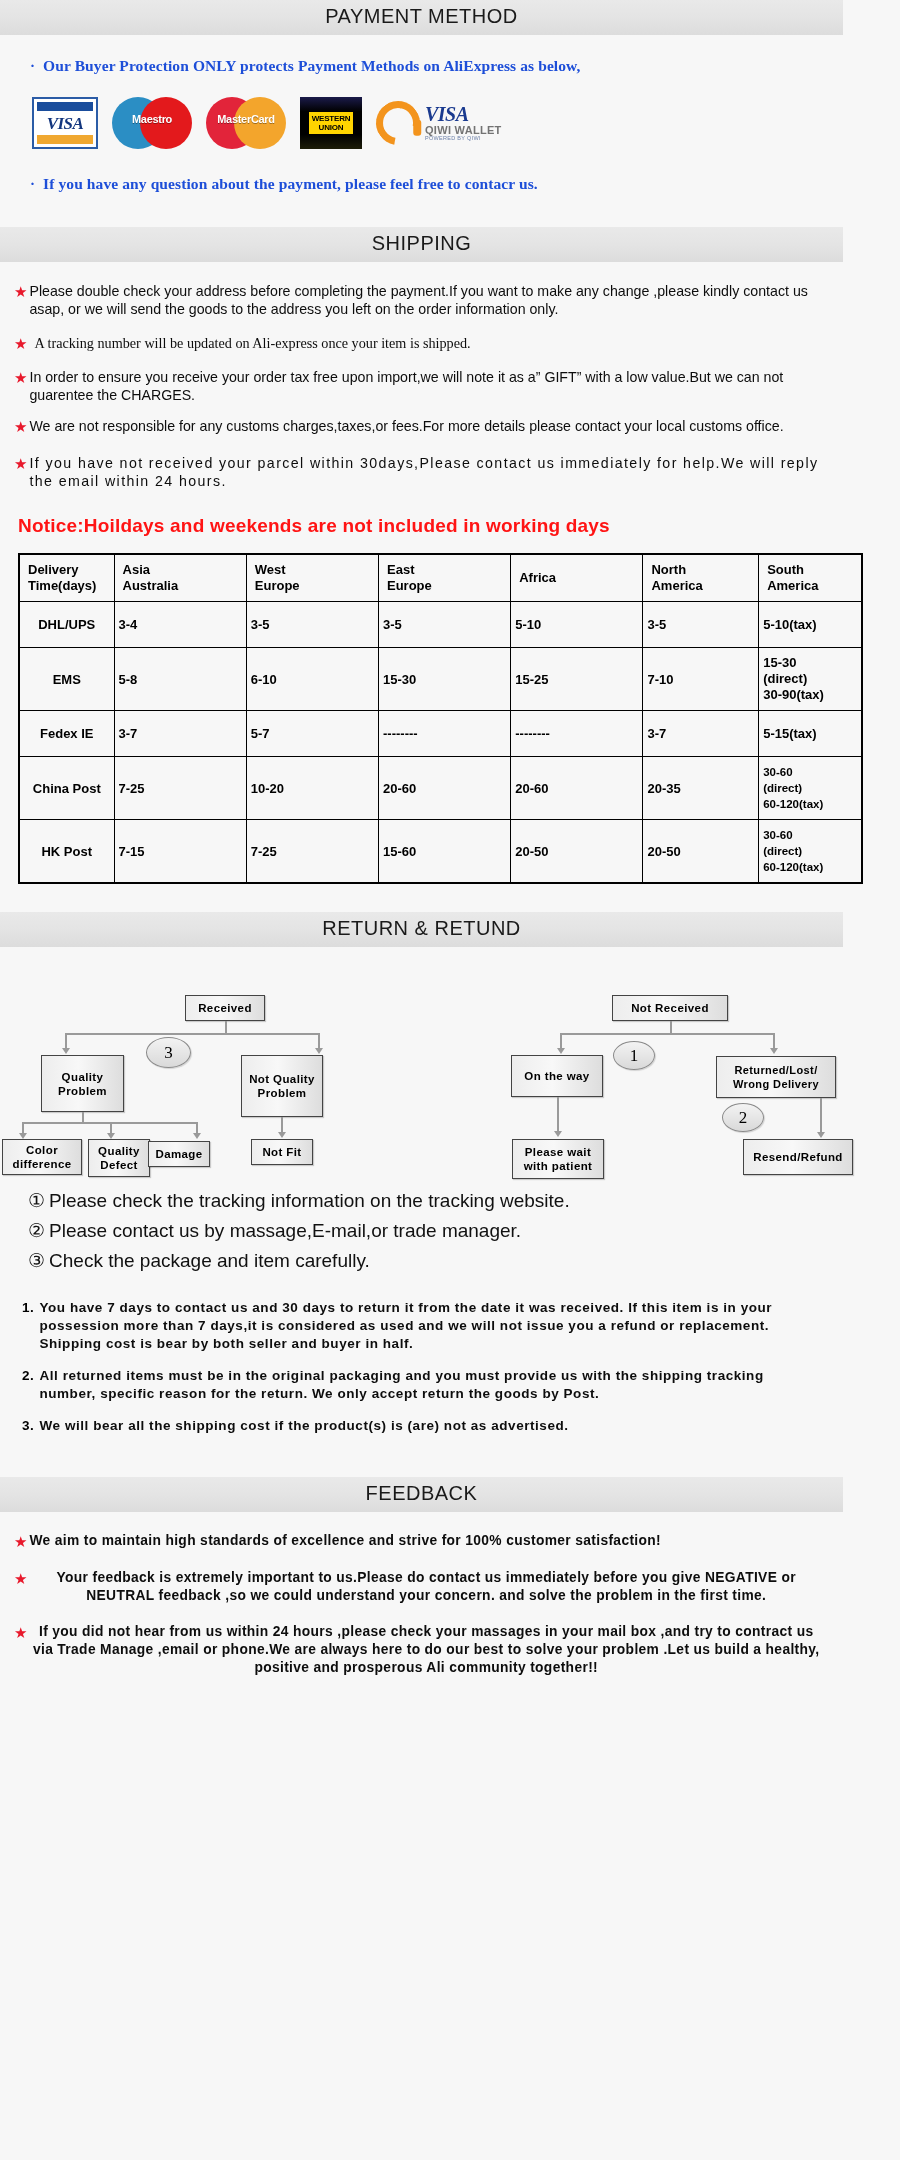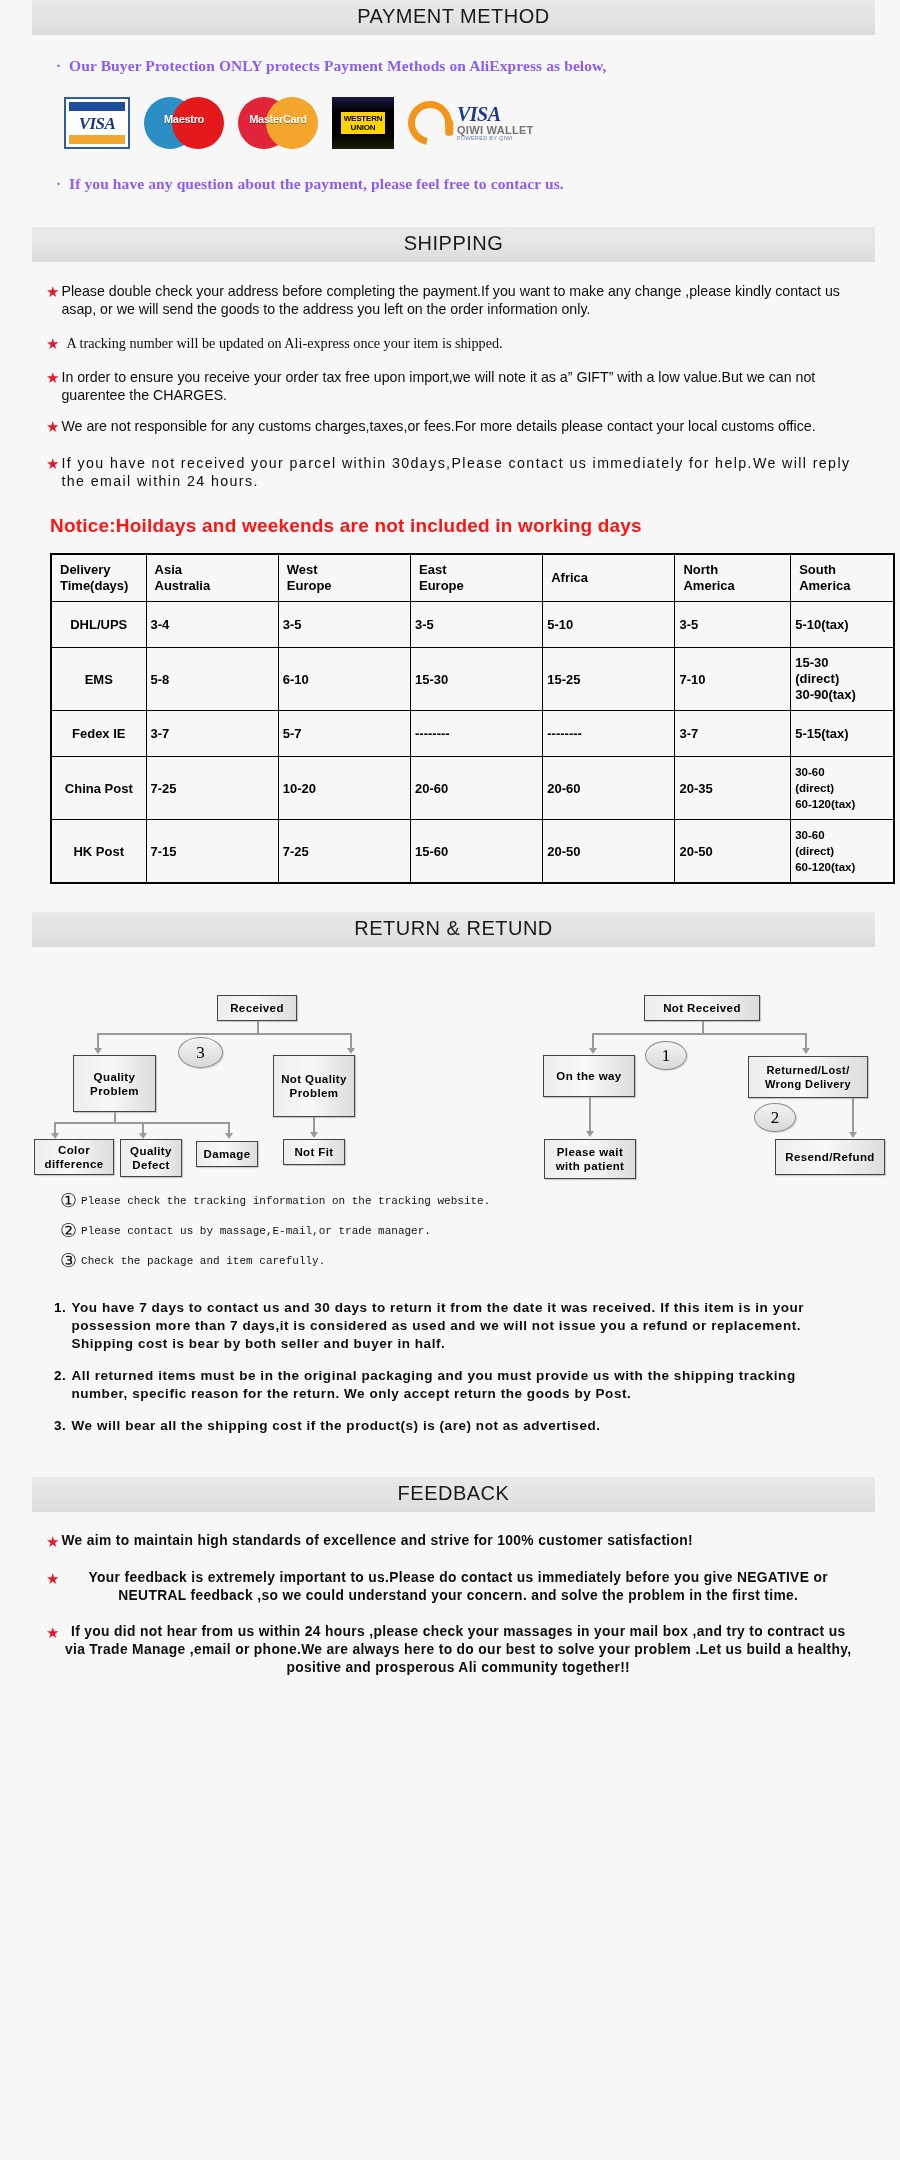--- a/index.html
+++ b/index.html
@@ -4,21 +4,21 @@
 <style>
   * { box-sizing: border-box; }
   html, body { margin:0; padding:0; }
   body {
     width: 900px;
     background: #f7f7f7;
     font-family: "Liberation Sans", sans-serif;
     color: #000;
     -webkit-font-smoothing: none;
   }
-  .page { width:843px; position:relative; background:#f7f7f7;margin-left:32px; }
+  .page { width:843px; position:relative; background:#f7f7f7; }
 
   
   .band {
     width:100%;
     background: linear-gradient(to bottom,#e9e9e9 0%,#e4e4e4 50%,#dcdcdc 100%);
     text-align:center;
     padding:5px 0 7px 0;
   }
   .band-title {
     font-family:"Liberation Sans", sans-serif;
@@ -27,22 +27,22 @@
     letter-spacing:0.5px;
     color:#1a1a1a;
   }
 
   
   .pay-wrap { padding: 22px 0 16px 0; }
   .pay-line {
     font-family:"Liberation Serif", serif;
     font-weight:bold;
     font-size:15.5px;
-    color:#8b5cf6;
-    padding-left:24px;
+    color:#1d4ed8;
+    padding-left:30px;
     letter-spacing:0.1px;
   }
   .pay-line .dot { font-size:15px; padding-right:8px; }
   .logos { display:flex; align-items:center; gap:14px; padding:22px 0 26px 32px; }
 
   
   .visa-box {
     width:66px;height:52px;background:#fff;border:2px solid #2b5ca6;
     display:flex;flex-direction:column;justify-content:space-between;padding:3px;
   }
@@ -154,21 +154,21 @@
   }
 
   
   .circ-list { padding:16px 0 0 28px; }
   .circ-row { display:flex; align-items:flex-start; margin-bottom:6px; }
   .circ-num {
     font-size:19px; line-height:24px; font-family:"Liberation Sans",sans-serif;
     padding-right:4px; color:#111;
   }
   .circ-row .t {
-    font-family:Liberation Mono, monospace; font-size:11px; line-height:24px; color:#111;
+    font-family:Liberation Sans, sans-serif; font-size:19px; line-height:24px; color:#111;
   }
 
   
   .num-list { padding:20px 20px 10px 22px; }
   .num-row { display:flex; align-items:flex-start; margin-bottom:14px; }
   .num-row .n {
     font-family:"Liberation Sans",sans-serif; font-size:13.5px; font-weight:bold;
     line-height:18px; padding-right:5px; letter-spacing:.6px;
   }
   .num-row .p {
@@ -384,21 +384,21 @@
     <div class="arw" style="left:19px;top:170px;"></div>
     <div class="ln" style="left:110px;top:159px;width:1.5px;height:12px;"></div>
     <div class="arw" style="left:107px;top:170px;"></div>
     <div class="ln" style="left:196px;top:159px;width:1.5px;height:12px;"></div>
     <div class="arw" style="left:193px;top:170px;"></div>
 
     <div class="fbox" style="left:2px;top:176px;width:80px;height:36px;white-space:pre-line;">Color
 difference</div>
     <div class="fbox" style="left:88px;top:176px;width:62px;height:38px;white-space:pre-line;">Quality
 Defect</div>
-    <div class="fbox" style="left:164px;top:178px;width:62px;height:26px;">Damage</div>
+    <div class="fbox" style="left:148px;top:178px;width:62px;height:26px;">Damage</div>
 
     <div class="ln" style="left:281px;top:154px;width:1.5px;height:16px;"></div>
     <div class="arw" style="left:278px;top:169px;"></div>
     <div class="fbox" style="left:251px;top:176px;width:62px;height:26px;">Not Fit</div>
 
     <div class="fbox" style="left:612px;top:32px;width:116px;height:26px;">Not  Received</div>
     <div class="ln" style="left:670px;top:58px;width:1.5px;height:13px;"></div>
     <div class="ln" style="left:560px;top:70px;width:215px;height:1.5px;"></div>
     <div class="ln" style="left:560px;top:70px;width:1.5px;height:16px;"></div>
     <div class="arw" style="left:557px;top:85px;"></div>

